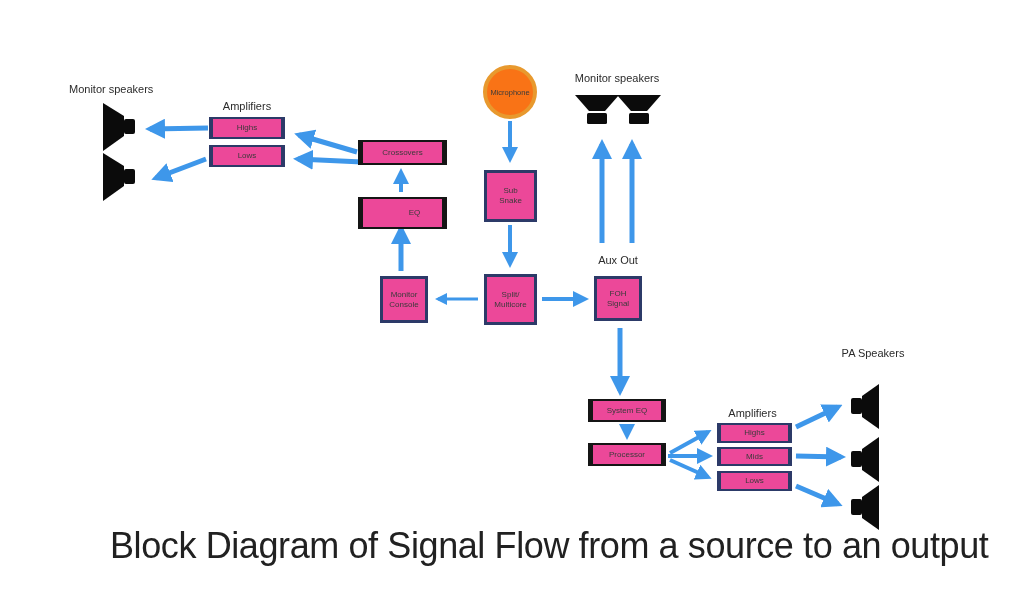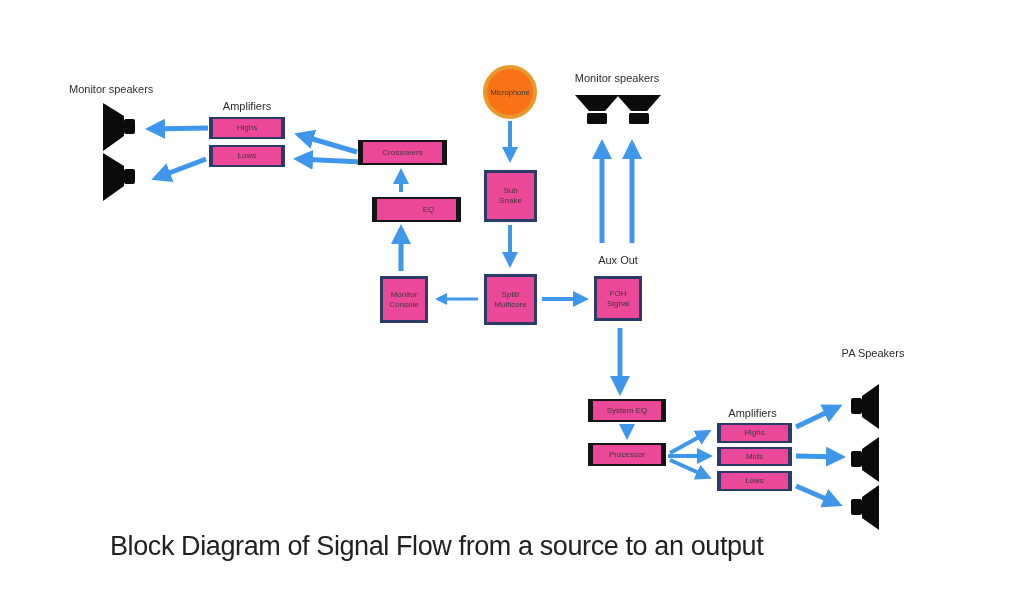--- a/index.html
+++ b/index.html
@@ -18,21 +18,21 @@
   .navy-rack{border:2px solid #2C3A68;border-left-width:4px;border-right-width:4px;}
   .mic{
     position:absolute;box-sizing:border-box;border:4px solid #E8992E;border-radius:50%;
     display:flex;align-items:center;justify-content:center;text-align:center;
     font-size:7.5px;color:#3a3a3a;background:#f97316;
   }
   .lbl{
     position:absolute;font-size:11px;color:#2b2b2b;text-align:center;white-space:nowrap;
   }
   .title{
-    position:absolute;left:110px;top:530px;font-size:27px;line-height:32px;color:#212121;
+    position:absolute;left:110px;top:530px;font-size:36px;line-height:32px;color:#212121;
     letter-spacing:-0.4px;white-space:nowrap;
   }
 </style>
 </head>
 <body>
 
 <div class="canvas">
 
   <svg class="layer" viewBox="0 0 1024 603" xmlns="http://www.w3.org/2000/svg">
     <defs>
@@ -103,21 +103,21 @@
   <div class="node navy-square" style="left:484px;top:170px;width:53px;height:52px;">Sub
 Snake</div>
   <div class="node navy-square" style="left:484px;top:274px;width:53px;height:51px;">Split/
 Multicore</div>
   <div class="node navy-square" style="left:380px;top:276px;width:48px;height:47px;">Monitor
 Console</div>
   <div class="node navy-square" style="left:594px;top:276px;width:48px;height:45px;">FOH
 Signal</div>
 
   <div class="node black-rack" style="left:358px;top:140px;width:89px;height:25px;">Crossovers</div>
-  <div class="node black-rack" style="left:372px;top:197px;width:89px;height:25px;padding-left:24px;">EQ</div>
+  <div class="node black-rack" style="left:358px;top:197px;width:89px;height:32px;padding-left:24px;">EQ</div>
   <div class="node black-rack" style="left:588px;top:399px;width:78px;height:23px;">System EQ</div>
   <div class="node black-rack" style="left:588px;top:443px;width:78px;height:23px;">Processor</div>
 
   <div class="node navy-rack" style="left:209px;top:117px;width:76px;height:22px;">Highs</div>
   <div class="node navy-rack" style="left:209px;top:145px;width:76px;height:22px;">Lows</div>
 
   <div class="node navy-rack" style="left:717px;top:423px;width:75px;height:20px;">Highs</div>
   <div class="node navy-rack" style="left:717px;top:447px;width:75px;height:19px;">Mids</div>
   <div class="node navy-rack" style="left:717px;top:471px;width:75px;height:20px;">Lows</div>
 

